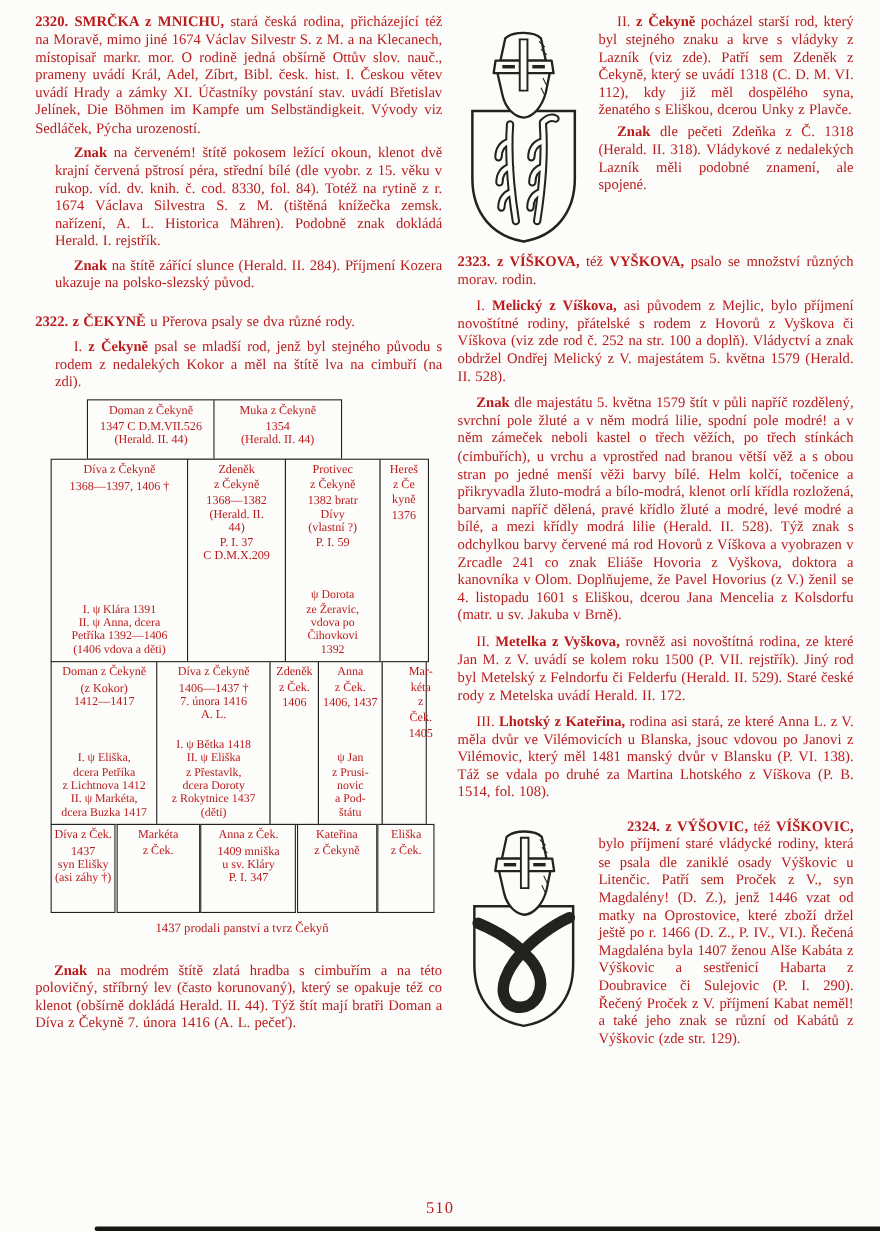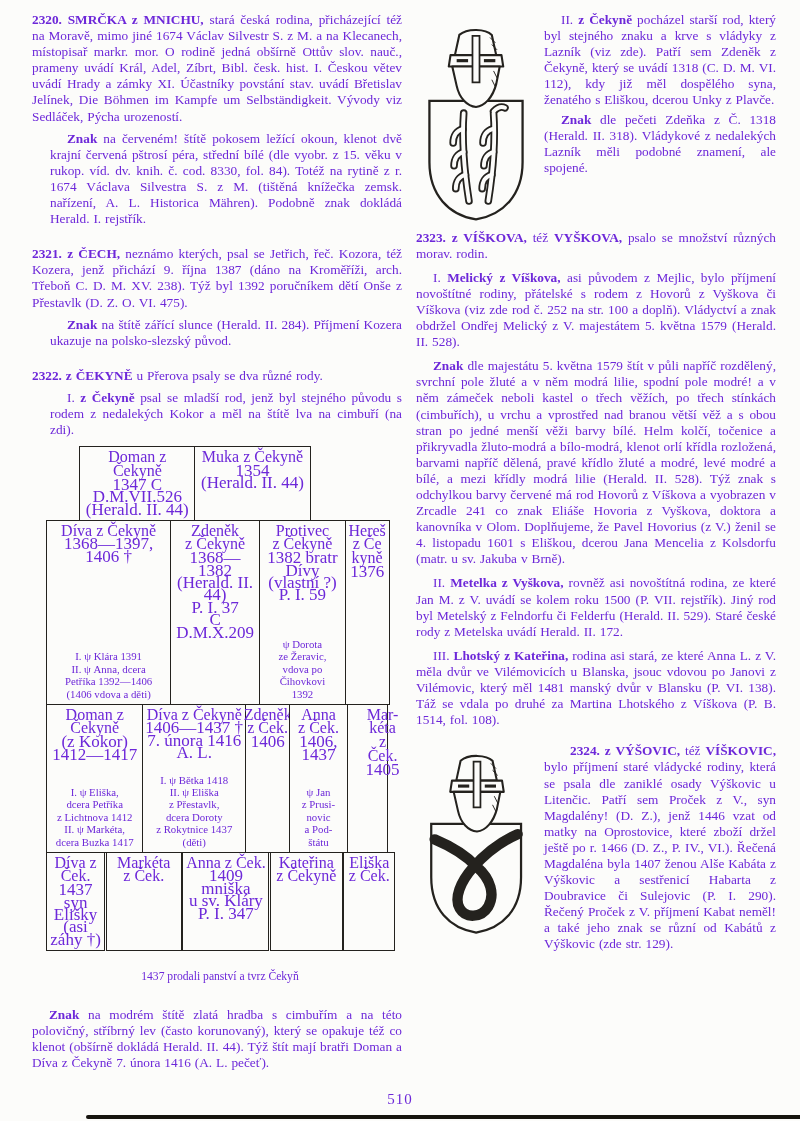--- a/index.html
+++ b/index.html
@@ -2,21 +2,21 @@
 <html lang="cs"><head>
 <meta charset="utf-8">
 <style>
   html,body{margin:0;padding:0;}
   body{background:#e8e6e1;}
   .page{
     position:relative;
     width:800px;height:1121px;
     margin:0 auto;
     background:#fcfcfa;
-    color:#6d28d9;
+    color:#b91c1c;
     font-family:"Liberation Serif","DejaVu Serif",serif;
     overflow:hidden;
   }
   .cols{
     display:flex;
     padding:12px 24px 0 32px;
     gap:14px;
   }
   .col{box-sizing:border-box;}
   .col-left{width:370px;flex:0 0 370px;}
@@ -55,25 +55,25 @@
   .tree-cell{
     box-sizing:border-box;
     border:1.4px solid #24221e;
     margin-right:-1.4px;
     margin-bottom:-1.4px;
     padding:3px 2px 4px 2px;
     display:flex;flex-direction:column;align-items:center;
     text-align:center;
     background:#fcfcfa;
   }
-  .tree-name{font-size:16px;line-height:13.8px;white-space:pre-line;}
-  .tree-lines{font-size:17px;line-height:12.4px;white-space:pre-line;margin-top:1px;}
+  .tree-name{font-size:11px;line-height:13.8px;white-space:pre-line;}
+  .tree-lines{font-size:11px;line-height:12.4px;white-space:pre-line;margin-top:1px;}
   .tree-spouse{font-size:10.8px;line-height:12.4px;white-space:pre-line;margin-top:auto;padding-top:6px;}
   .tree-footer{
-    margin:20px 0 0 14px;width:348px;
+    margin:8px 0 0 14px;width:348px;
     text-align:center;font-size:11.6px;
   }
 
   
   .arms{float:left;}
   .arms1{width:116px;margin:15px 10px 4px 2px;}
   .arms2{width:114px;margin:10px 10px 2px 4px;}
   .arms svg{display:block;width:100%;height:auto;}
 
   .pageno{
@@ -89,21 +89,20 @@
 </head>
 <body>
 
 <div class="page">
   <div class="cols">
 
     <div class="col col-left">
       <p class="para noind"><b>2320. SMRČKA z MNICHU,</b><span> stará česká rodina, přicházející též na Moravě, mimo jiné 1674 Václav Silvestr S. z M. a na Klecanech, místopisař markr. mor. O rodině jedná obšírně Ottův slov. nauč., prameny uvádí Král, Adel, Zíbrt, Bibl. česk. hist. I. Českou větev uvádí Hrady a zámky XI. Účastníky povstání stav. uvádí Břetislav Jelínek, Die Böhmen im Kampfe um Selbständigkeit. Vývody viz Sedláček, Pýcha urozeností.</span></p>
       <p class="para ind gap6"><b>Znak</b><span> na červeném! štítě pokosem ležící okoun, klenot dvě krajní červená pštrosí péra, střední bílé (dle vyobr. z 15. věku v rukop. víd. dv. knih. č. cod. 8330, fol. 84). Totéž na rytině z r. 1674 Václava Silvestra S. z M. (tištěná knížečka zemsk. nařízení, A. L. Historica Mähren). Podobně znak dokládá Herald. I. rejstřík.</span></p>
 
-      <p class="para noind gap18"><b>2321. z ČECH,</b><span> neznámo kterých, psal se Jetřich, řeč. Kozora, též Kozera, jenž přichází 9. října 1387 (dáno na Kroměříži, arch. Třeboň C. D. M. XV. 238). Týž byl 1392 poručníkem dětí Onše z Přestavlk (D. Z. O. VI. 475).</span></p>
       <p class="para ind gap6"><b>Znak</b><span> na štítě zářící slunce (Herald. II. 284). Příjmení Kozera ukazuje na polsko-slezský původ.</span></p>
 
       <p class="para noind gap18"><b>2322. z ČEKYNĚ</b><span> u Přerova psaly se dva různé rody.</span></p>
       <p class="para ind gap6"><span>I. </span><b>z Čekyně</b><span> psal se mladší rod, jenž byl stejného původu s rodem z nedalekých Kokor a měl na štítě lva na cimbuří (na zdi).</span></p>
 
       <div class="tree" id="tree">
           <div class="tree-row r0 center">
             <div class="tree-cell" style="width: 37%;">
               <div class="tree-name">Doman z Čekyně</div>
               <div class="tree-lines">1347 C D.M.VII.526

